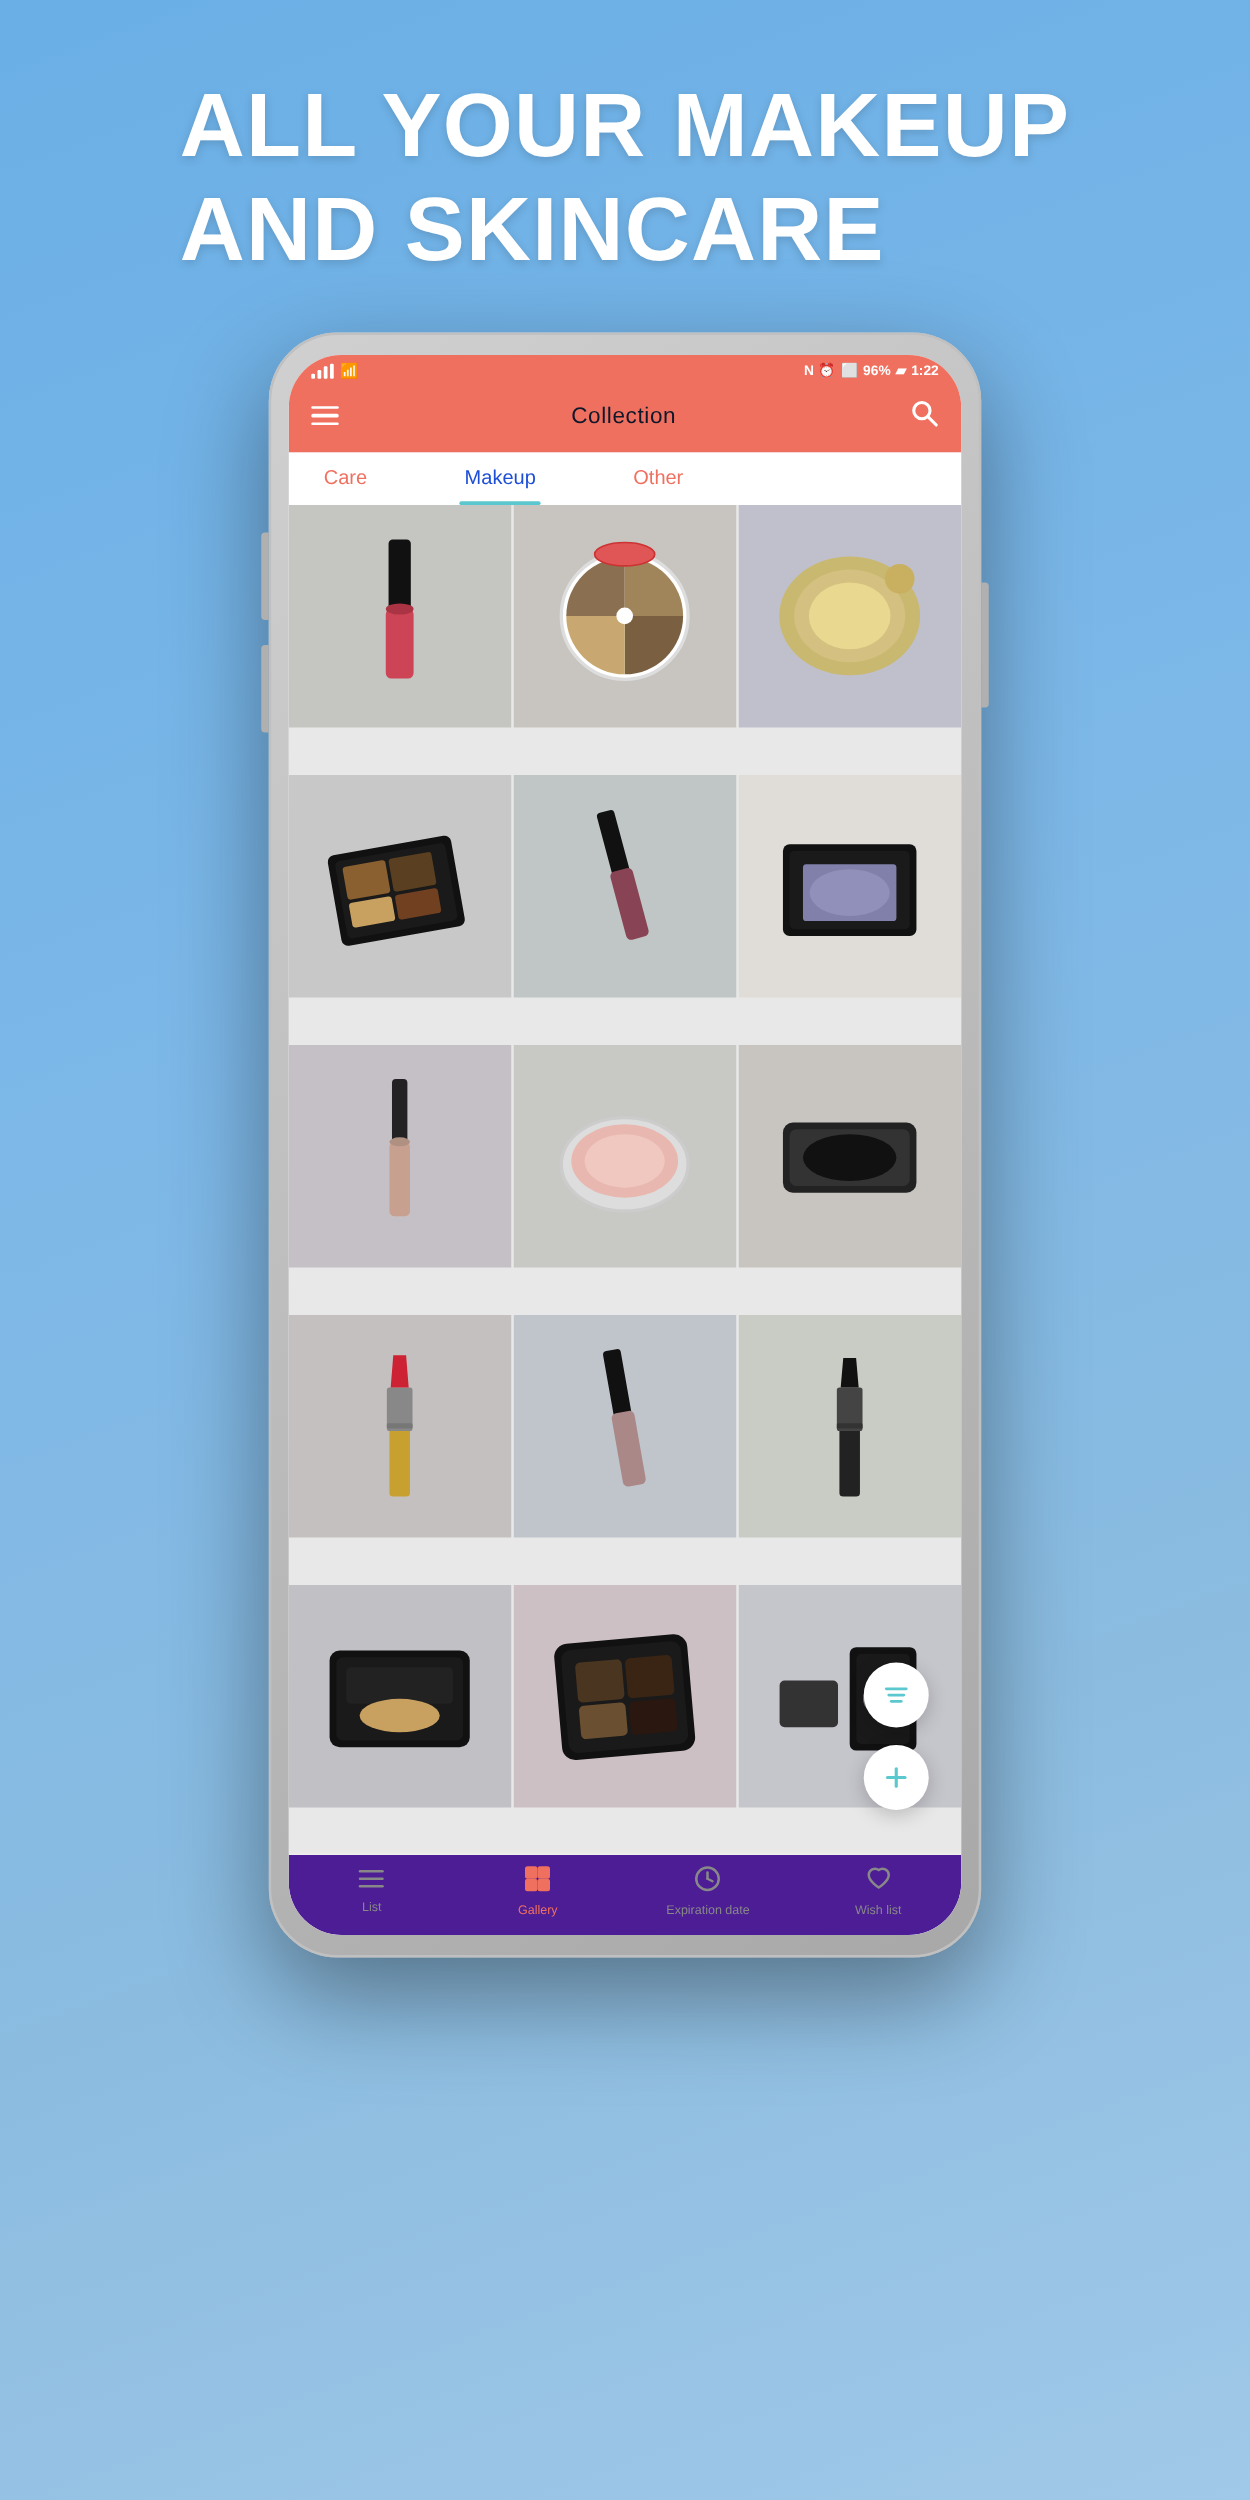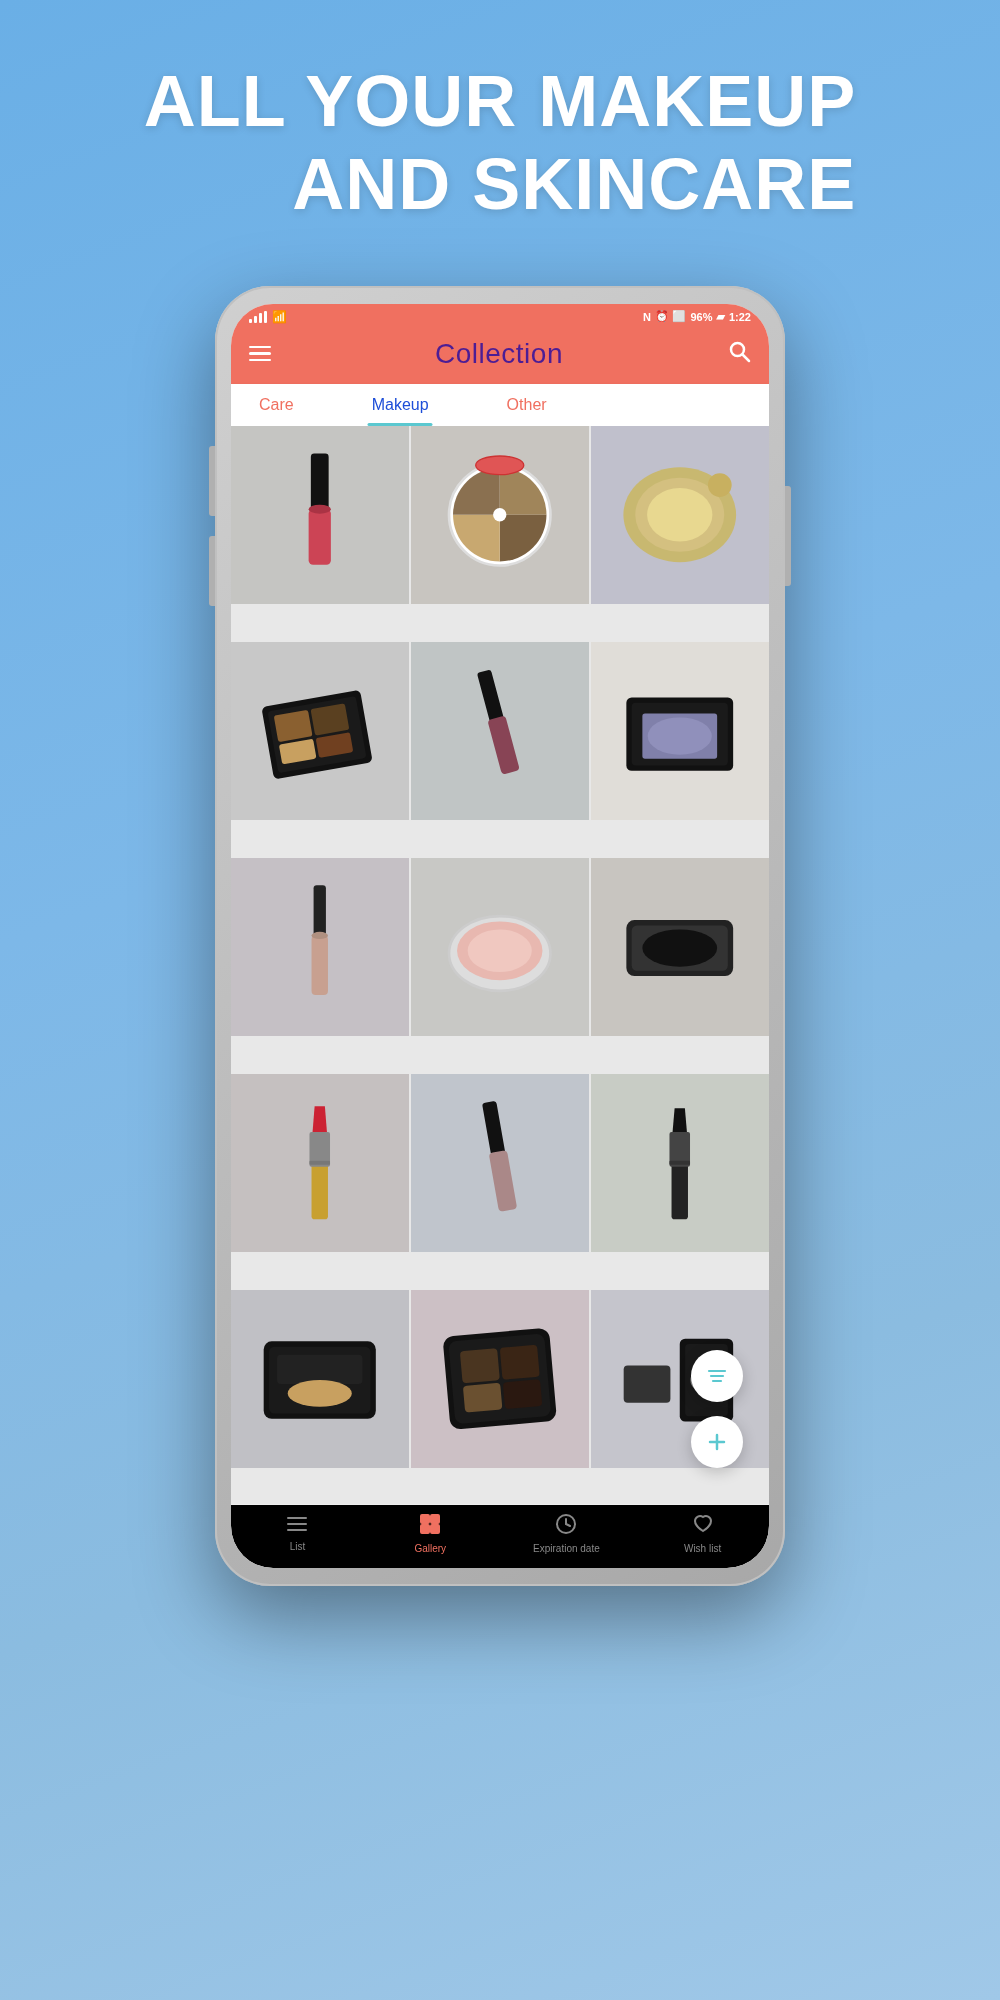--- a/index.html
+++ b/index.html
@@ -8,27 +8,27 @@
       height: 2000px;
       background: linear-gradient(160deg, #6aafe6 0%, #7db8e8 40%, #8bbce0 70%, #a0c8e8 100%);
       font-family: 'Arial', sans-serif;
       display: flex;
       flex-direction: column;
       align-items: center;
       overflow: hidden;
     }
 
     .hero-text {
-      text-align: right;
+      text-align: left;
       color: white;
       font-weight: 900;
       font-size: 72px;
       line-height: 1.15;
       margin-top: 60px;
-      margin-bottom: 60px;
+      margin-bottom: 40px;
       text-shadow: 0 2px 8px rgba(0,0,0,0.15);
       letter-spacing: 1px;
     }
 
     .phone-wrapper {
       position: relative;
       width: 570px;
       height: 1300px;
     }
 
@@ -131,22 +131,22 @@
       cursor: pointer;
     }
     .hamburger-icon span {
       display: block;
       width: 22px;
       height: 2.5px;
       background: white;
       border-radius: 2px;
     }
     .header-title {
-      color: #4c1d95;
-      font-size: 28px;
+      color: #0f172a;
+      font-size: 18px;
       font-weight: 400;
       letter-spacing: 0.5px;
     }
     .search-icon-btn {
       color: white;
       font-size: 22px;
       cursor: pointer;
     }
 
     
@@ -221,21 +221,21 @@
       justify-content: center;
       box-shadow: 0 4px 15px rgba(0,0,0,0.2);
       cursor: pointer;
       font-size: 22px;
     }
     .fab-filter { color: #5bc8d0; }
     .fab-add { color: #5bc8d0; }
 
     
     .bottom-nav {
-      background: #000000;
+      background: #4c1d95;
       display: flex;
       align-items: center;
       justify-content: space-around;
       padding: 8px 0 14px;
       flex-shrink: 0;
       border-top: 1px solid #eee;
       border-radius: 0 0 42px 42px;
     }
     .nav-item {
       display: flex;

